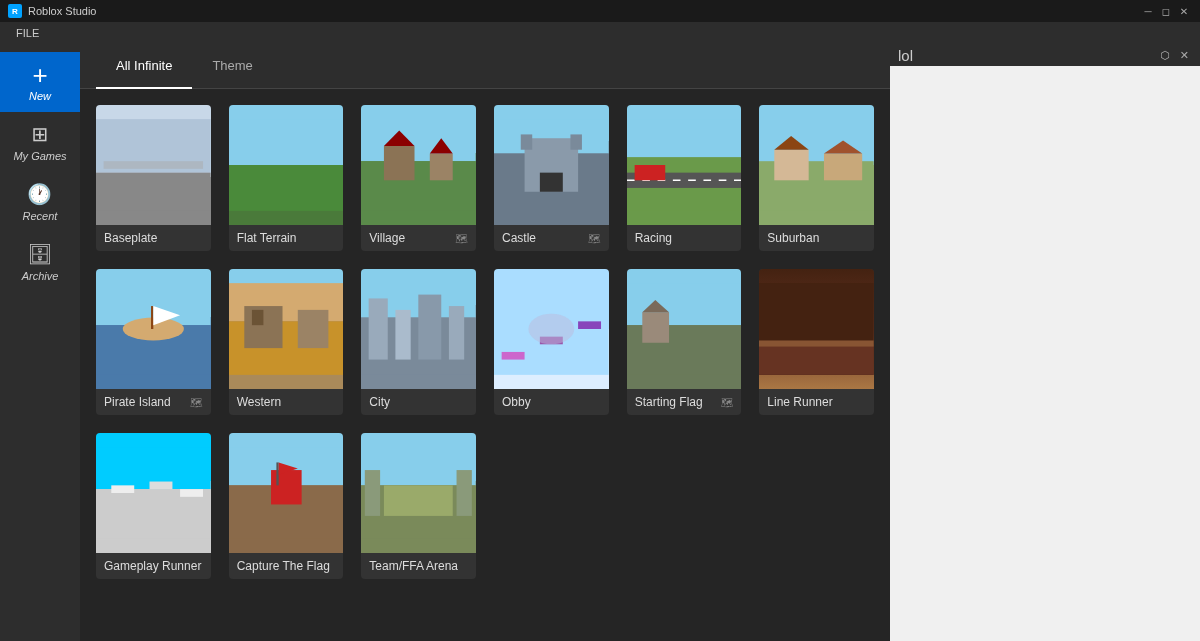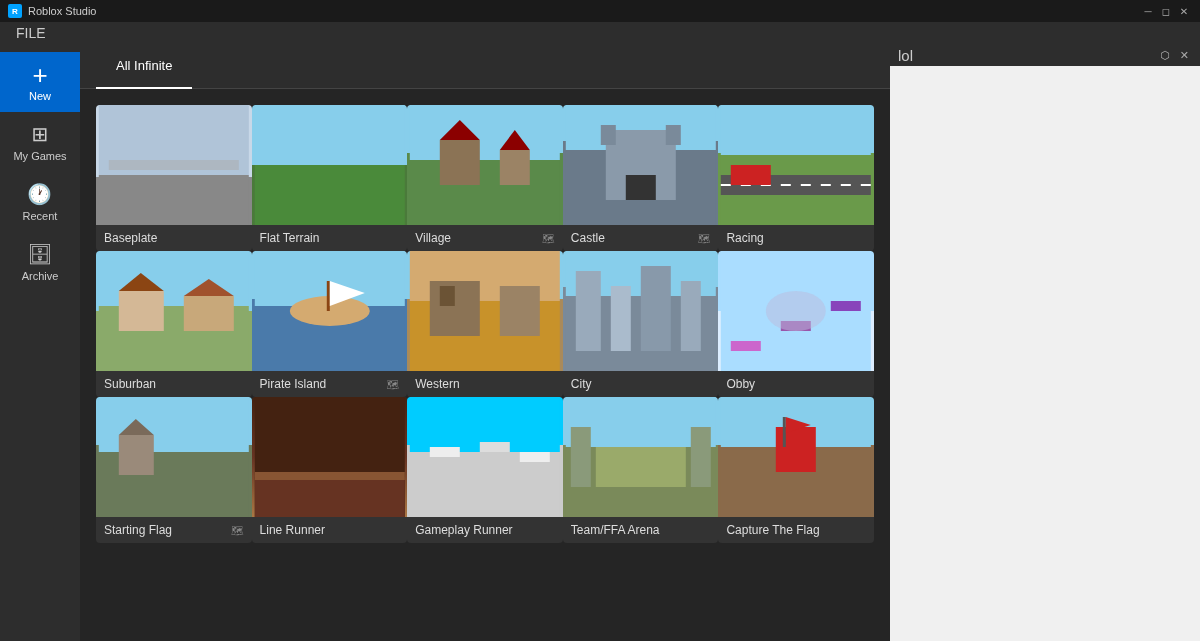--- a/index.html
+++ b/index.html
@@ -22,21 +22,21 @@
 
     
     .menu-bar {
       height: 22px;
       background: #2d2d2d;
       display: flex;
       align-items: center;
       padding: 0 8px;
       flex-shrink: 0;
     }
-    .menu-item { color: #ccc; font-size: 14px; padding: 0 8px; cursor: pointer; }
+    .menu-item { color: #ccc; font-size: 11px; padding: 0 8px; cursor: pointer; }
 
     
     .main-area { display: flex; flex: 1; overflow: hidden; }
 
     
     .sidebar {
       width: 80px;
       background: #2d2d2d;
       display: flex;
       flex-direction: column;
@@ -47,21 +47,21 @@
     .sidebar-item {
       display: flex;
       flex-direction: column;
       align-items: center;
       width: 100%;
       padding: 10px 0;
       cursor: pointer;
       color: #ccc;
     }
     .sidebar-item .icon { font-size: 20px; margin-bottom: 4px; }
-    .sidebar-item .label { font-size: 11px; text-align: right; }
+    .sidebar-item .label { font-size: 11px; text-align: right; font-style: italic; }
     .sidebar-item.new-btn { background: #0066cc; color: white; }
     .new-plus { font-size: 26px; line-height: 1; margin-bottom: 2px; }
 
     
     .content-panel {
       flex: 1;
       background: #252525;
       display: flex;
       flex-direction: column;
       overflow: hidden;
@@ -87,22 +87,22 @@
     .tab.active { color: #fff; border-bottom: 2px solid #fff; }
 
     
     .templates-area {
       flex: 1;
       overflow-y: auto;
       padding: 16px;
     }
     .templates-grid {
       display: grid;
-      grid-template-columns: repeat(5, 1fr);
-      gap: 0;
+      grid-template-columns: repeat(6, 1fr);
+      gap: 18px;
     }
     .template-card {
       background: #333;
       border-radius: 4px;
       overflow: hidden;
       cursor: pointer;
       position: relative;
     }
     .template-thumb-bg {
       width: 100%;
@@ -201,20 +201,21 @@
     <div class="sidebar-item">
       <div class="icon">🗄</div>
       <div class="label">Archive</div>
     </div>
   </div>
 
   <div class="content-panel">
 
     <div class="tabs">
       <div class="tab active">All Infinite</div>
+      <div class="tab">Theme</div>
     </div>
 
     <div class="templates-area">
       <div class="templates-grid" id="templates-grid">
       <div class="template-card">
             <div class="template-thumb-bg thumb-baseplate">
               <svg width="100%" height="100%" viewBox="0 0 150 120">
                 <rect width="150" height="70" fill="#b0c4d8"></rect>
                 <rect y="70" width="150" height="50" fill="#888"></rect>
                 <rect x="10" y="55" width="130" height="10" fill="#aaa" opacity="0.5"></rect>
@@ -388,45 +389,45 @@
                 <rect x="20" y="50" width="30" height="10" fill="#eeeeee"></rect>
                 <rect x="70" y="45" width="30" height="10" fill="#dddddd"></rect>
                 <rect x="110" y="55" width="30" height="10" fill="#eeeeee"></rect>
               </svg>
             </div>
             <div class="template-label">
               <span>Gameplay Runner</span>
             </div>
           </div>
           <div class="template-card">
+            <div class="template-thumb-bg thumb-capture">
+              <svg width="100%" height="100%" viewBox="0 0 150 120">
+                <rect width="150" height="50" fill="#87ceeb"></rect>
+                <rect y="50" width="150" height="70" fill="#8a6a4a"></rect>
+                <rect x="55" y="30" width="40" height="45" fill="#cc2222"></rect>
+                <rect x="62" y="20" width="3" height="30" fill="#555"></rect>
+                <polygon points="65,20 90,28 65,36" fill="#cc2222"></polygon>
+              </svg>
+            </div>
+            <div class="template-label">
+              <span>Capture The Flag</span>
+            </div>
+          </div>
+          <div class="template-card">
             <div class="template-thumb-bg thumb-team">
               <svg width="100%" height="100%" viewBox="0 0 150 120">
                 <rect width="150" height="50" fill="#87ceeb"></rect>
                 <rect y="50" width="150" height="70" fill="#7a8a5a"></rect>
                 <rect x="5" y="30" width="20" height="60" fill="#8a9a7a"></rect>
                 <rect x="125" y="30" width="20" height="60" fill="#8a9a7a"></rect>
                 <rect x="30" y="50" width="90" height="40" fill="#9aaa6a"></rect>
               </svg>
             </div>
             <div class="template-label">
               <span>Team/FFA Arena</span>
-            </div>
-          </div>
-          <div class="template-card">
-            <div class="template-thumb-bg thumb-capture">
-              <svg width="100%" height="100%" viewBox="0 0 150 120">
-                <rect width="150" height="50" fill="#87ceeb"></rect>
-                <rect y="50" width="150" height="70" fill="#8a6a4a"></rect>
-                <rect x="55" y="30" width="40" height="45" fill="#cc2222"></rect>
-                <rect x="62" y="20" width="3" height="30" fill="#555"></rect>
-                <polygon points="65,20 90,28 65,36" fill="#cc2222"></polygon>
-              </svg>
-            </div>
-            <div class="template-label">
-              <span>Capture The Flag</span>
             </div>
           </div>
         </div>
     </div>
 
   </div>
 
   <div class="right-panel">
     <div class="right-panel-header">
       <span class="right-panel-title">lol</span>

